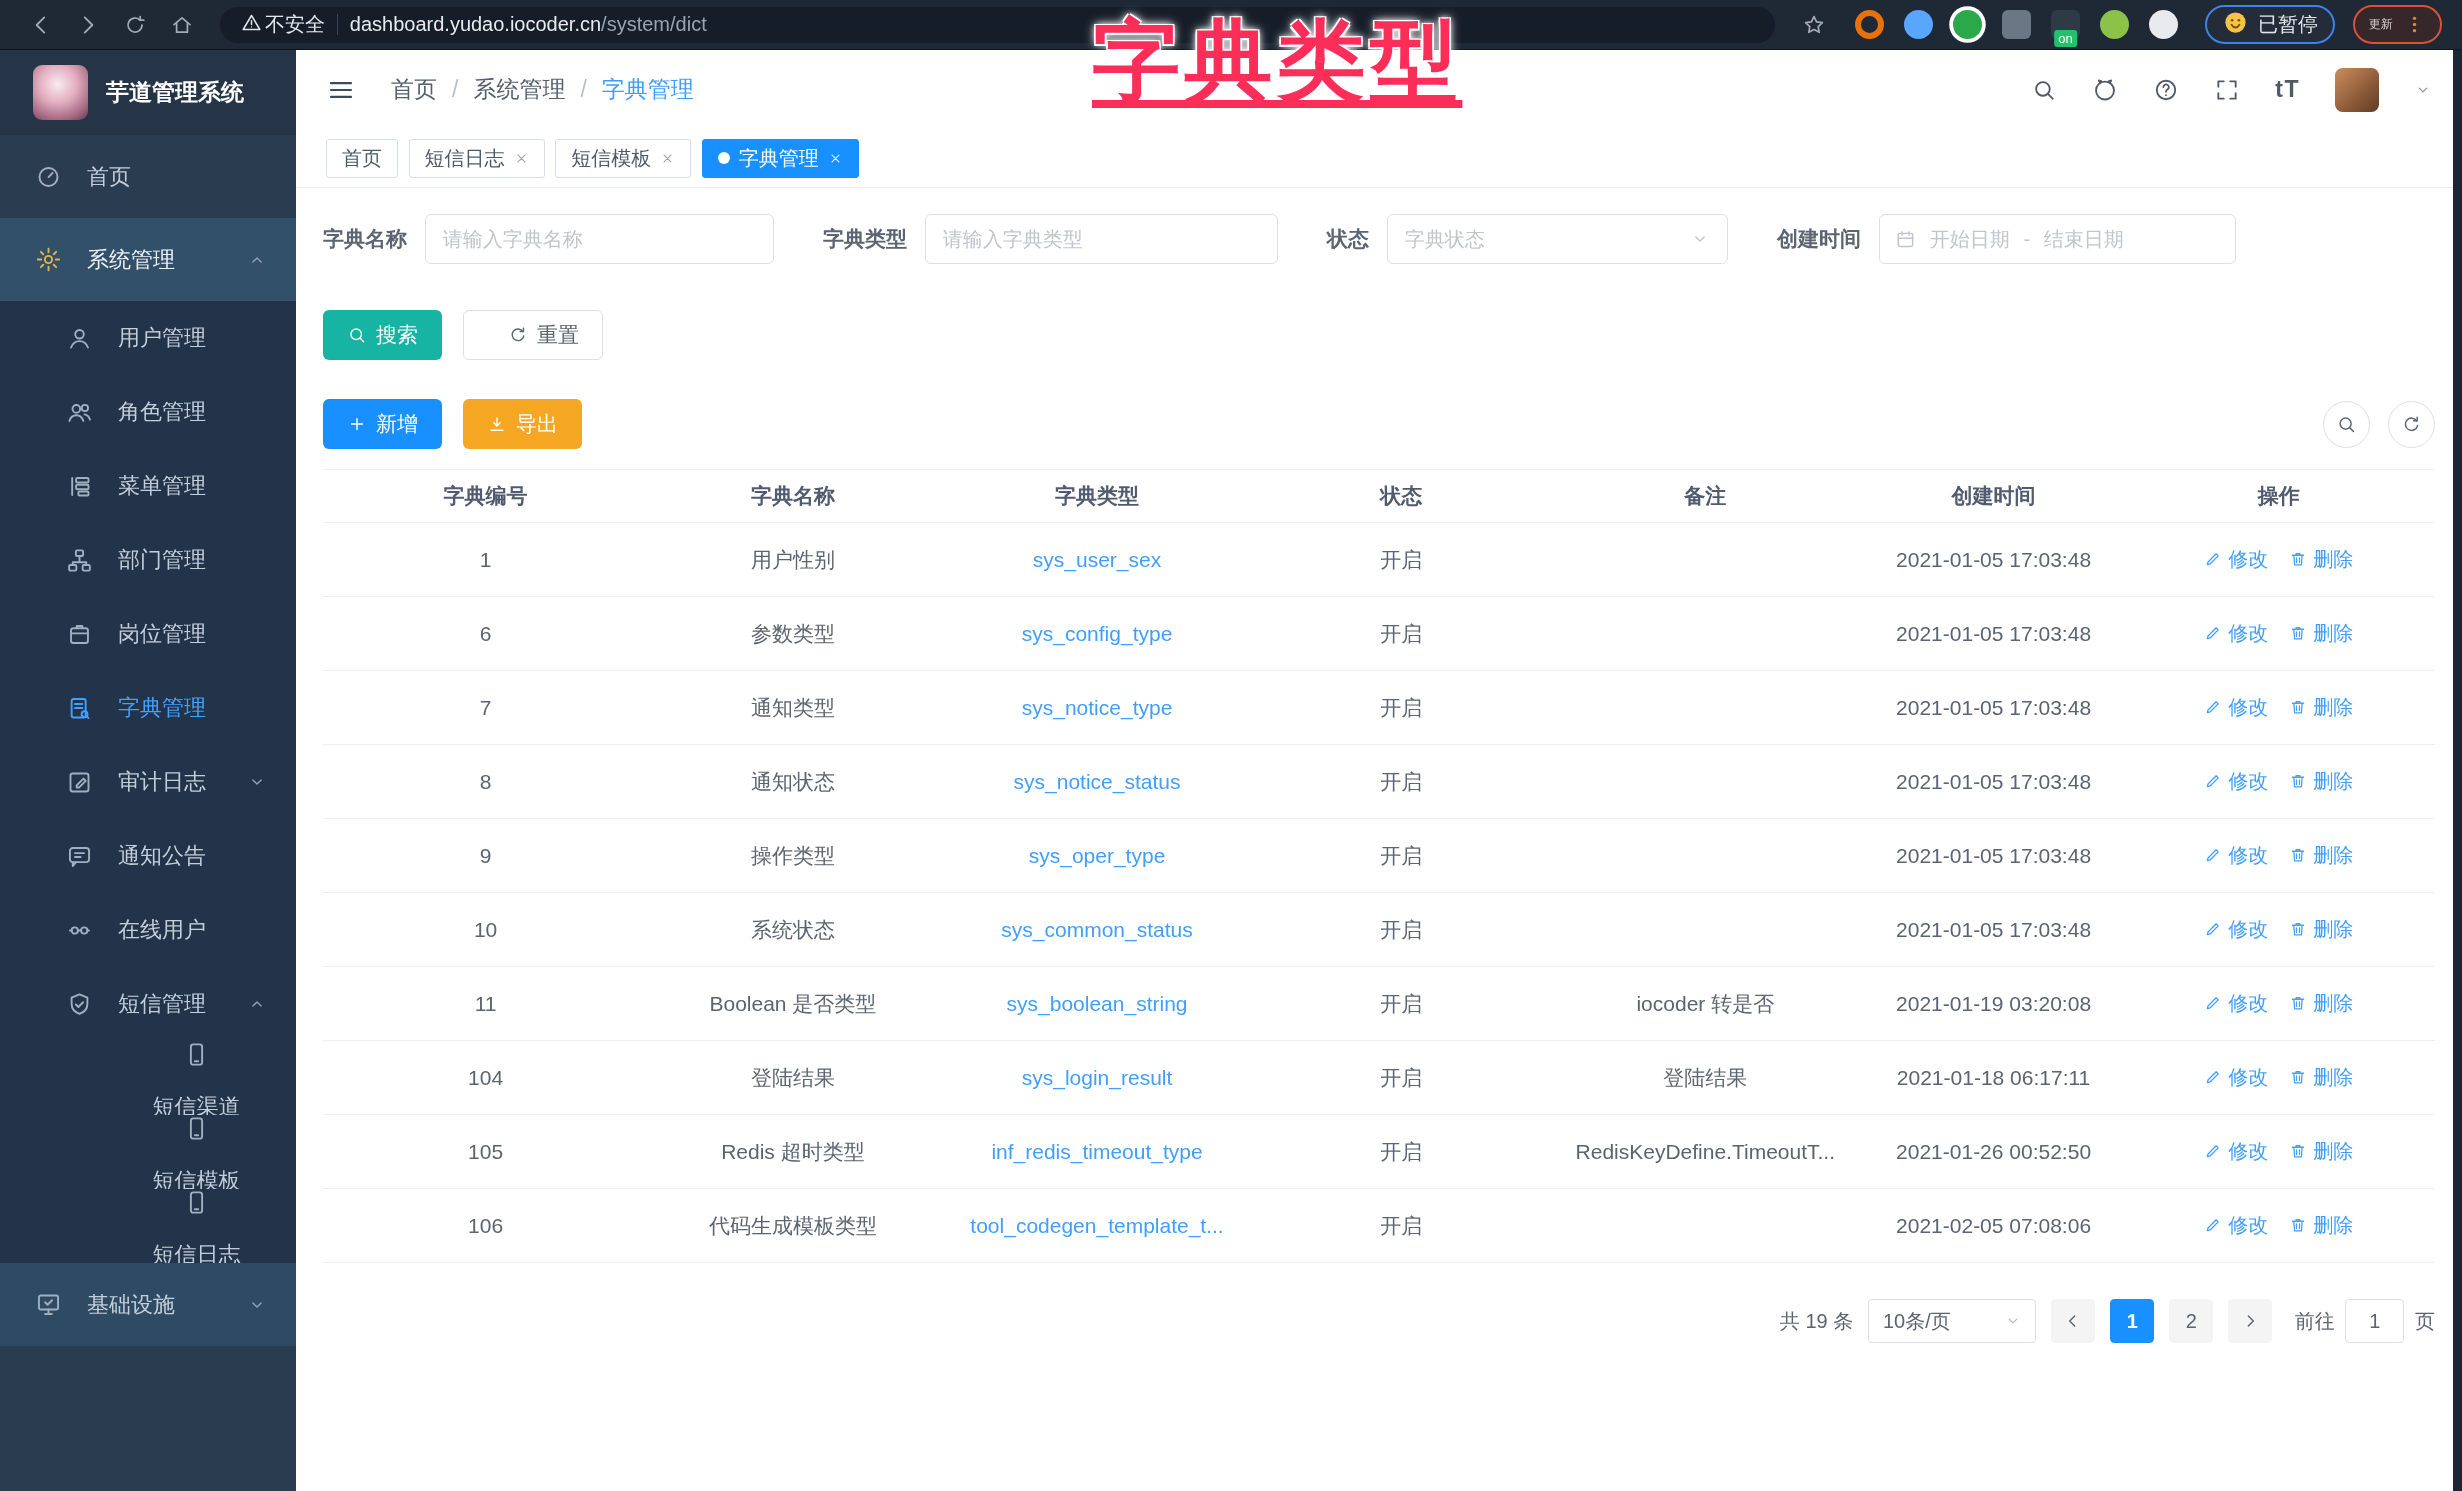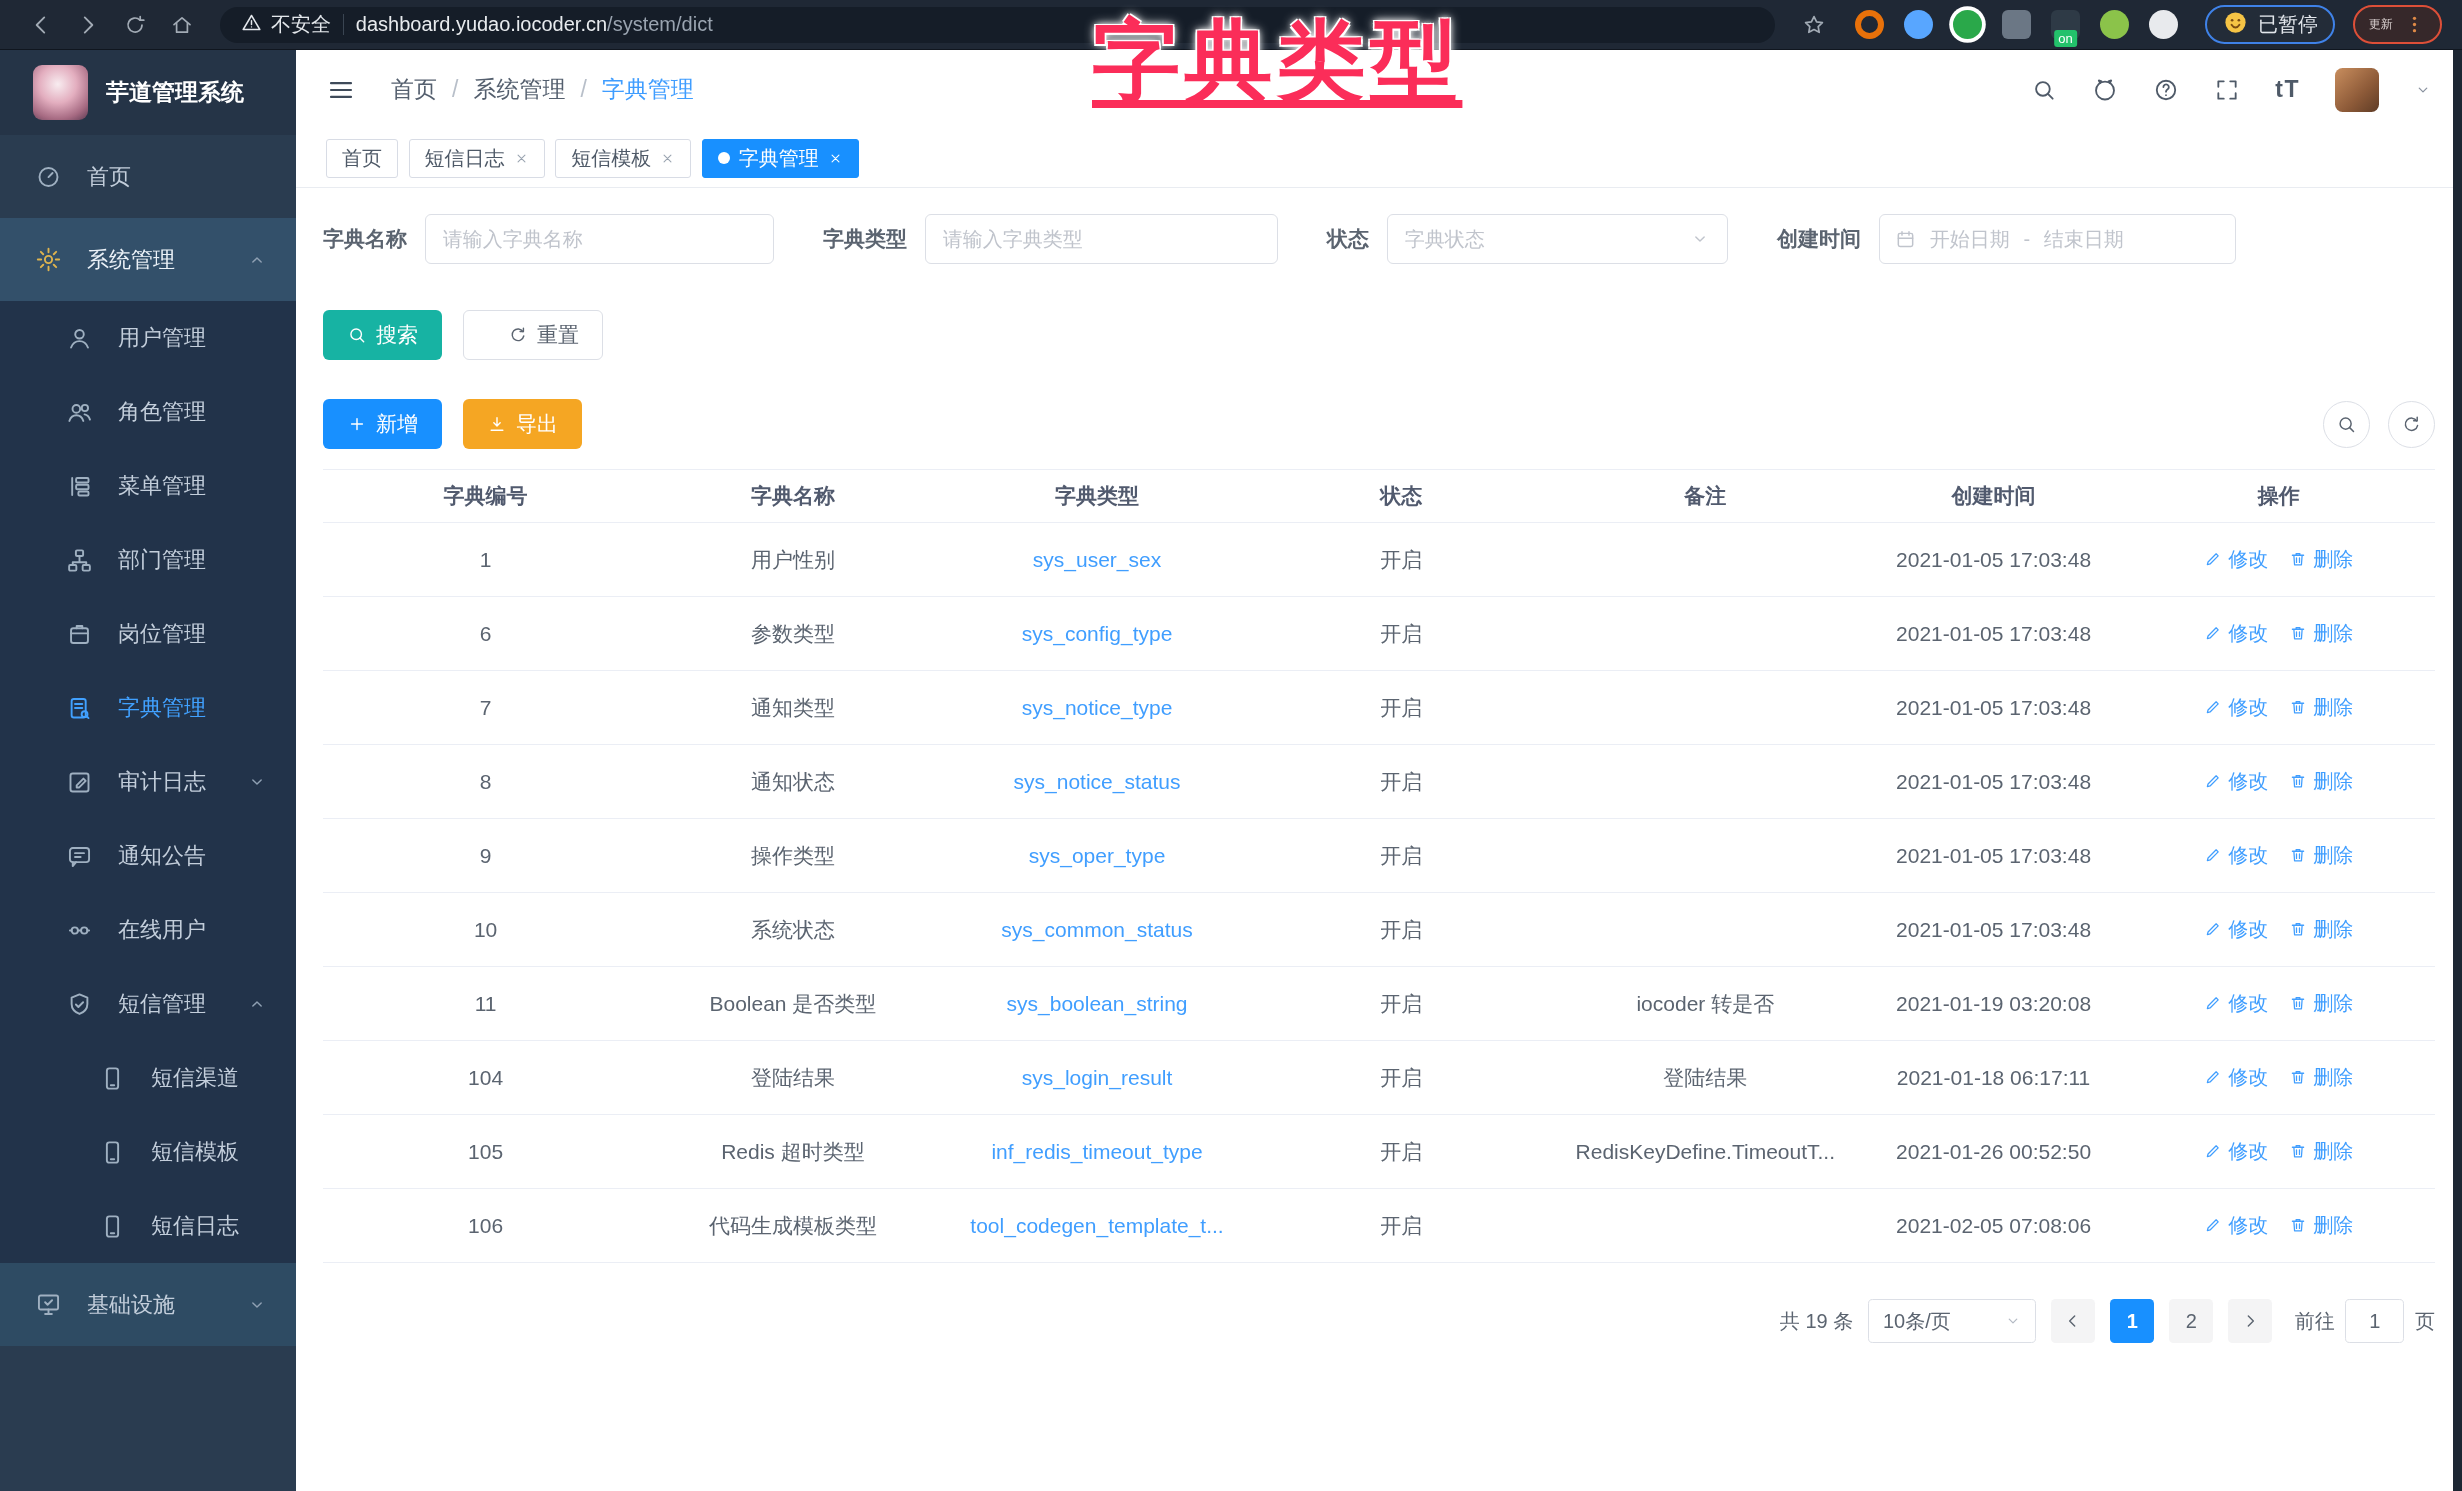--- a/index.html
+++ b/index.html
@@ -6,21 +6,21 @@
   html,body { width: 2462px; height: 1491px; overflow: hidden; }
   body { font-family: "Liberation Sans", sans-serif; background: #fff; position: relative; }
 
   
   .chrome { height: 50px; background: #1f2835; display: flex; align-items: center;
             padding: 0 20px; gap: 6px; border-bottom: 1.5px solid #10161f; }
   .navbtn { width: 41px; height: 41px; display: flex; align-items: center; justify-content: center;
             color: #a2abb5; flex-shrink: 0; }
   .url-pill { flex: 1; height: 36px; background: #151d28; border-radius: 18px; display: flex;
               align-items: center; gap: 12px; padding: 0 21px; margin: 0 12px; color: #dde2e8; font-size: 20px; }
-  .url-sec { display: flex; align-items: center; gap: 9px; color: #e3e7eb; }
+  .url-sec { display: flex; align-items: center; gap: 3px; color: #e3e7eb; }
   .url-div { width: 0.8px; height: 21px; background: #3a4552; }
   .url-text { white-space: nowrap; }
   .url-host { color: #e8ebee; }
   .url-path { color: #9aa4b0; }
   .ext-row { display: flex; gap: 20px; align-items: center; margin: 0 15px; }
   .ext { width: 29px; height: 29px; border-radius: 50%; position: relative; flex-shrink: 0; }
   .ext-badge { position: absolute; bottom: -7.6px; left: 50%; transform: translateX(-50%);
                color: #fff; font-size: 13px; font-weight: normal; padding: 0.8px 4.6px; border-radius: 3px; }
   .paused-pill { height: 39px; border: 2.3px solid #3f82e8; border-radius: 21px; background: #232c38;
                  display: flex; align-items: center; gap: 9px; padding: 0 15px; color: #e3e7ec;
@@ -33,21 +33,21 @@
   
   .app { display: flex; height: 1441px; }
   .sidebar { width: 296px; background: #2a3c50; flex-shrink: 0; color: #c3cedb; overflow: hidden; }
   .logo-row { height: 85px; display: flex; align-items: center; gap: 18px; padding-left: 33px; background: #253447; }
   .logo-img { width: 55px; height: 55px; border-radius: 9px; flex-shrink: 0;
               background: radial-gradient(circle at 45% 35%, #f8ecf0 0%, #e3aebf 40%, #a66a82 75%, #5c3a52 100%); }
   .logo-title { font-size: 23px; font-weight: bold; color: #fff; white-space: nowrap; }
   .menu-item { position: relative; display: flex; align-items: center; gap: 24px; font-size: 22px; cursor: pointer; }
   .lvl1 { height: 83px; padding-left: 33px; }
   .lvl2 { height: 74px; padding-left: 64px; background: #22334a; }
-  .lvl3 { height: 74px; padding-left: 97px; background: #22334a; }
+  .lvl3 { height: 74px; padding-left: 97px; background: #22334a; flex-direction: column; }
   .parent-active { background: #33506a; color: #ecf2f8; }
   .tinted { background: #2e4b63; }
   .menu-item.active { color: #41a1ff; }
   .mi-icon { display: flex; width: 30px; justify-content: center; color: #9fb0c1; flex-shrink: 0; }
   .menu-item.active .mi-icon { color: #41a1ff; }
   .mi-icon.gold { color: #dfb44e; }
   .mi-caret { position: absolute; right: 29px; color: #8fa0b3; display: flex; }
 
   .main { flex: 1; display: flex; flex-direction: column; background: #fff; min-width: 0; }
 

